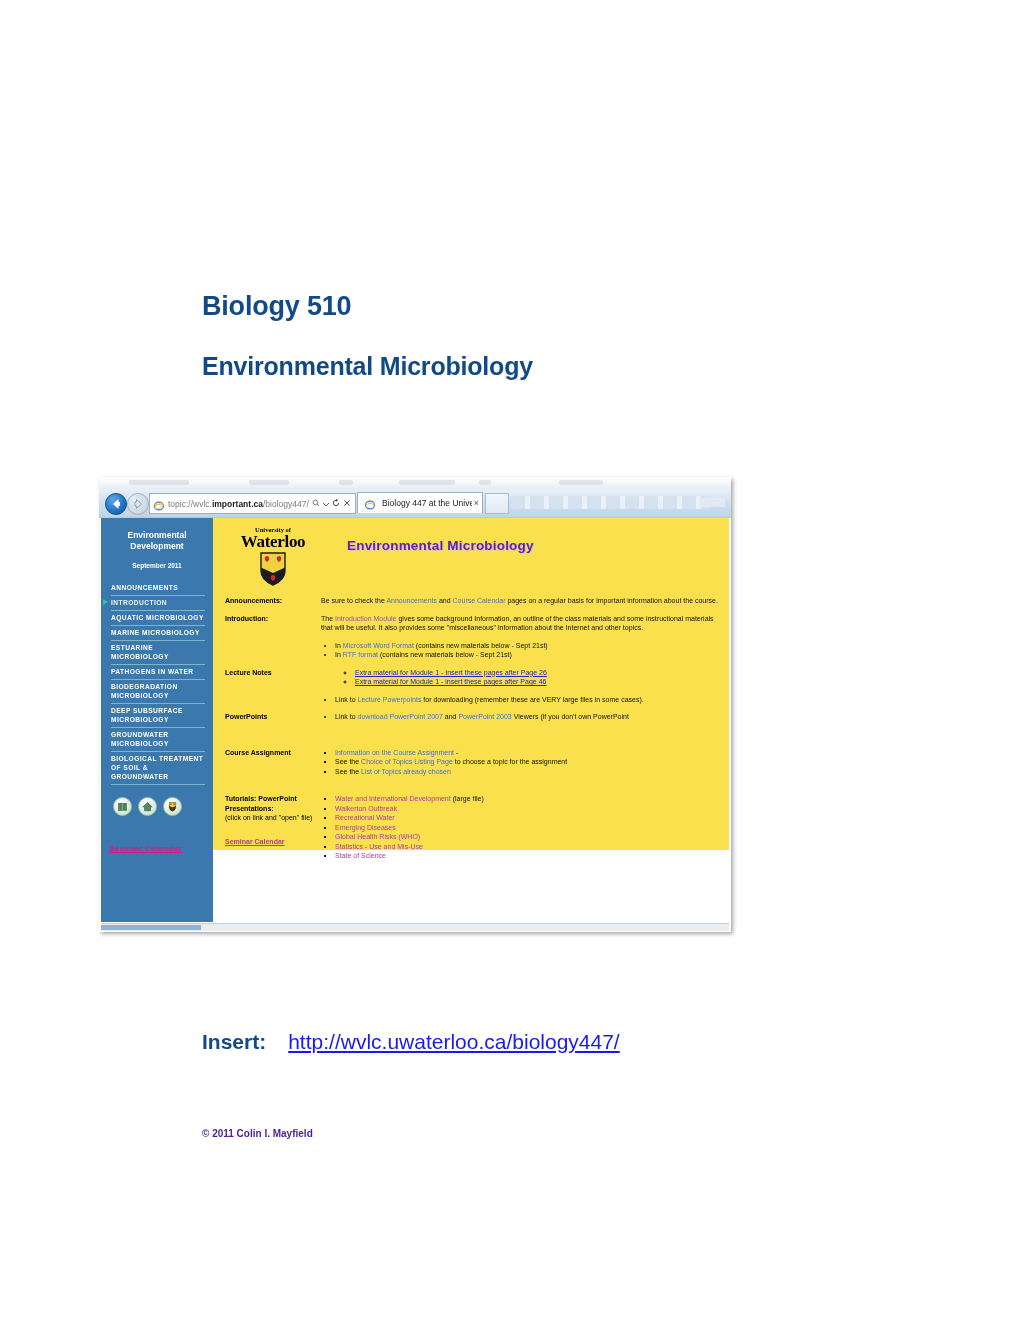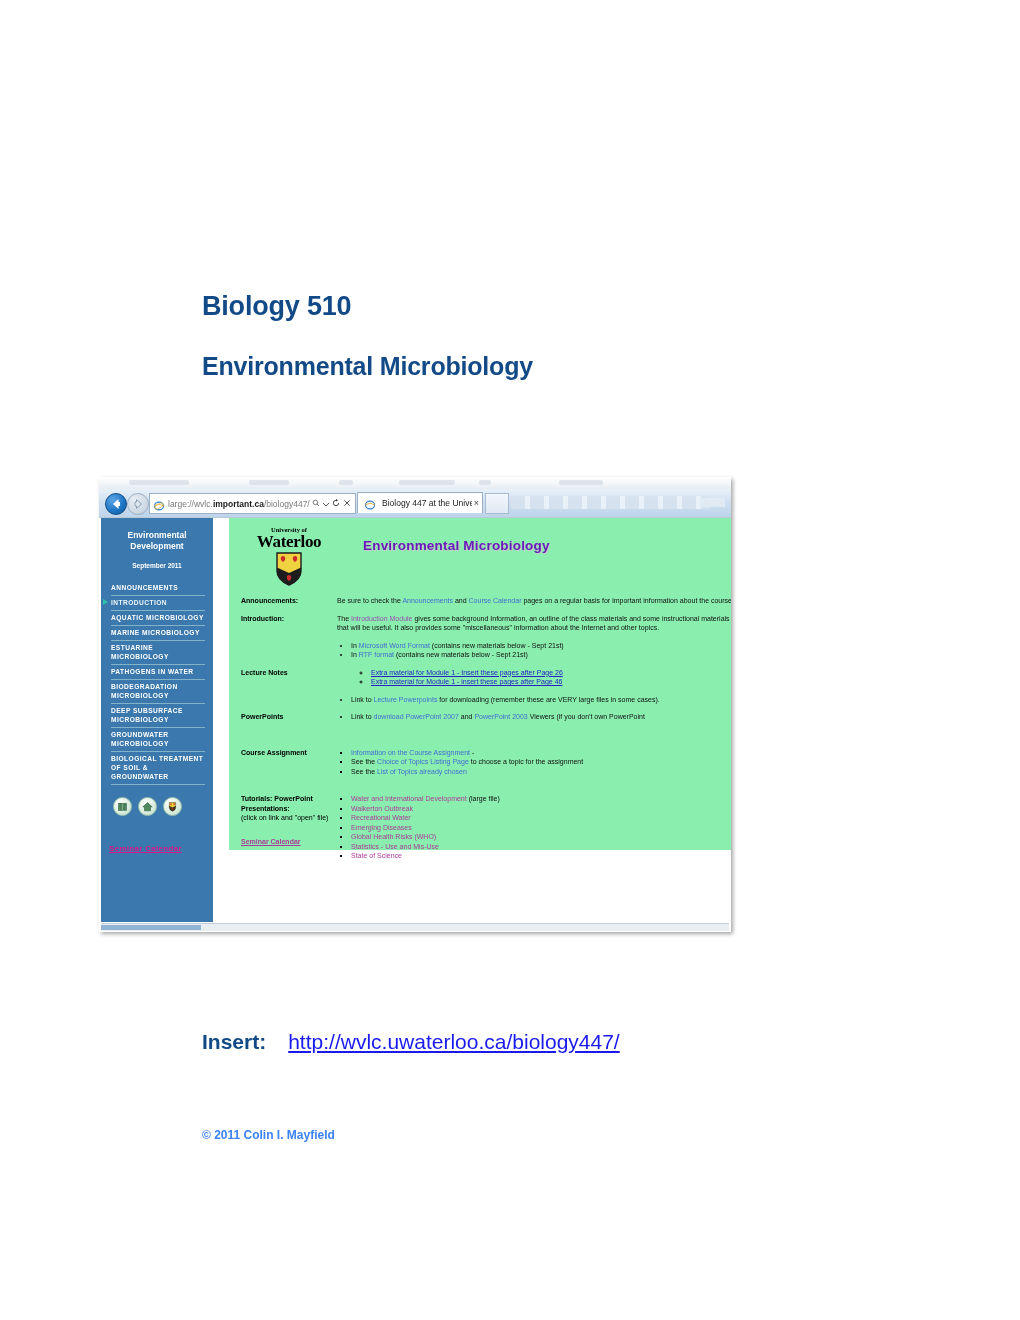--- a/index.html
+++ b/index.html
@@ -50,23 +50,23 @@
     text-decoration: underline;
     font-weight: normal;
     margin-left: 22px;
     font-size: 21px;
   }
 
   #copyright {
     position: absolute;
     left: 202px;
     top: 1128px;
-    font-size: 12px;
-    font-weight: bold;
-    color: #3b82f6;
+    font-size: 10px;
+    font-weight: bold;
+    color: #4c1d95;
   }
 
   
   #browser-shot {
     position: absolute;
     left: 99px;
     top: 477px;
     width: 632px;
     height: 455px;
     background: #ffffff;
@@ -264,23 +264,23 @@
     font-size: 8px;
     font-weight: bold;
     color: #e2178c;
     text-decoration: underline;
     letter-spacing: .3px;
   }
 
   
   .site-main {
     position: absolute;
-    left: 130px; top: 0;
+    left: 114px; top: 0;
     width: 516px; height: 332px;
-    background: #86efac;
+    background: #fde047;
     box-sizing: border-box;
     padding: 8px 10px 0 12px;
     font-size: 7px;
     color: #000000;
   }
   .uw-logo-row { display: flex; align-items: flex-start; height: 62px; }
   .uw-logo { width: 88px; text-align: center; margin-left: 4px; }
   .uw-univ { font-family: "Liberation Serif", serif; font-size: 6.5px; font-weight: bold; line-height: 7px; }
   .uw-water { font-family: "Liberation Serif", serif; font-size: 17px; font-weight: bold; line-height: 18px; letter-spacing: -.3px; }
   .uw-shield { margin: 1px auto 0 auto; }
@@ -370,21 +370,21 @@
     </div>
 
     <div class="addr-box">
       <span class="ie-favicon">
         <svg width="12" height="12" viewBox="0 0 16 16" aria-hidden="true">
           <ellipse cx="8" cy="8" rx="6" ry="5.2" fill="none" stroke="#2f7fd0" stroke-width="1.6"></ellipse>
           <ellipse cx="8" cy="8" rx="6" ry="5.2" fill="none" stroke="#f0b429" stroke-width="1.1" transform="rotate(-28 8 8) scale(1,0.55) translate(0,6.5)"></ellipse>
           <path d="M2 8 Q8 4 14 8" fill="none" stroke="#f0b429" stroke-width="1.5"></path>
         </svg>
       </span>
-      <span class="addr-text"><span>large://wvlc.</span><b>important.ca</b><span>/biology447/</span></span>
+      <span class="addr-text"><span>topic://wvlc.</span><b>important.ca</b><span>/biology447/</span></span>
       <span class="addr-icons">
         <span>
           <svg width="8" height="8" viewBox="0 0 12 12" aria-hidden="true">
             <circle cx="5" cy="5" r="3.4" fill="none" stroke="#4a4a4a" stroke-width="1.1"></circle>
             <line x1="7.6" y1="7.6" x2="10.5" y2="10.5" stroke="#4a4a4a" stroke-width="1.1"></line>
           </svg>
         </span>
         <span>
           <svg width="6" height="5" viewBox="0 0 8 6" aria-hidden="true">
             <path d="M0 1 L4 5 L8 1" fill="none" stroke="#4a4a4a" stroke-width="1.2"></path>

